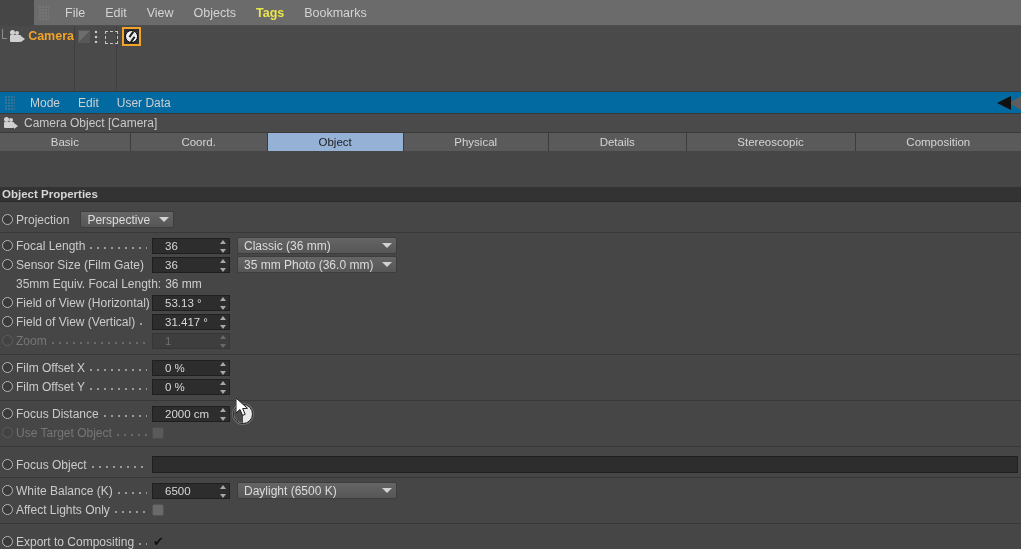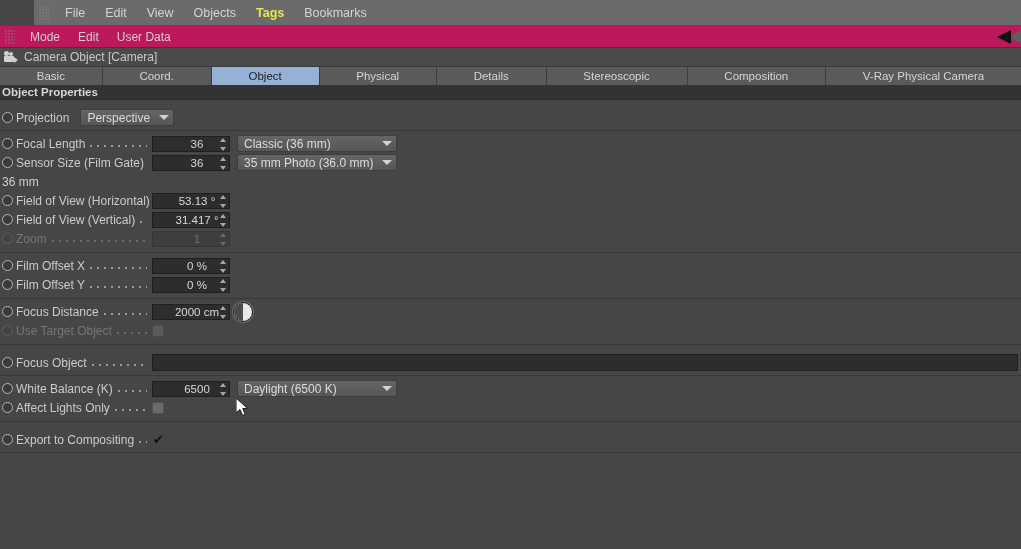--- a/index.html
+++ b/index.html
@@ -76,21 +76,21 @@
   }
   .shutter { width:13px;height:13px;border-radius:50%;
     background:radial-gradient(circle at 35% 35%, #f2f2f2 0 38%, #d8d8d8 40%, #ffffff 70%);
     position:relative; overflow:hidden; border:1px solid #101010;}
   .shutter:before,.shutter:after{content:"";position:absolute;background:#1c1c1c;}
   .shutter:before{left:5px;top:-2px;width:2px;height:9px;transform:rotate(35deg);}
   .shutter:after{left:5px;top:5px;width:2px;height:9px;transform:rotate(35deg);}
 
   
   .am-menubar {
-    height:22px; background:#be185d; display:flex; align-items:center;
+    height:22px; background:#0369a1; display:flex; align-items:center;
     padding-left:5px; border-bottom:1px solid #3a3a3a; position:relative;
   }
   .am-menubar .grip{ margin-right:6px; }
   .am-menu-item { padding:2px 9px; font-size:12px; color:#cfcfcf; cursor:default;}
   .arrow-left {
     position:absolute; right:10px; top:4px; width:0;height:0;
     border-top:7px solid transparent; border-bottom:7px solid transparent;
     border-right:14px solid #111;
   }
   .arrow-ghost{
@@ -119,20 +119,21 @@
   }
   .tab:last-child { border-right:none; }
   .tab.active { background:#95b2d6; color:#1c1c1c; }
 
   
   .props { position:relative; background:#464646; height:384px; }
   .sec-header {
     height:15px; background:#333333; color:#d6d6d6; font-size:11.5px;
     font-weight:bold; padding-left:2px; line-height:15px;
     border-bottom:1px solid #2b2b2b;
+    margin-top:36px;
   }
   .group { border-bottom:1px solid #383838; padding:3px 0 4px 0; }
   .group.tight { padding:8px 0 3px 0; }
 
   .row { display:flex; align-items:center; height:19px; padding-left:2px; }
   .bullet {
     flex:0 0 11px; width:11px;height:11px; border-radius:50%;
     border:1.5px solid #b6b6b6; background:#3a3a3a; margin-right:3px;
   }
   .bullet.dim { border-color:#5e5e5e; background:#434343; }
@@ -145,21 +146,21 @@
     background-image:radial-gradient(circle at 2px 8px, #9a9a9a 1px, transparent 1.2px);
     background-size:7px 12px; margin-right:5px;
   }
   .leader.dim { background-image:radial-gradient(circle at 2px 8px, #6a6a6a 1px, transparent 1.2px); }
   .labelbox { display:flex; align-items:center; width:150px; flex:0 0 150px; }
 
   .numfield {
     width:78px; flex:0 0 78px; height:16px; background:#2d2d2d;
     border:1px solid #1f1f1f; border-top-color:#202020;
     display:flex; align-items:center; position:relative;
-    color:#d8d8d8; font-size:11.5px; padding-left:12px;justify-content:center;
+    color:#d8d8d8; font-size:11.5px; padding-left:12px;
   }
   .numfield.dim { color:#6f6f6f; background:#3e3e3e; border-color:#363636;}
   .spin {
     position:absolute; right:2px; top:1px; width:8px; height:13px;
     display:flex; flex-direction:column; justify-content:space-between;
     align-items:center;
   }
   .spin i { display:block; width:0;height:0; }
   .spin i.up { border-left:3px solid transparent;border-right:3px solid transparent;
     border-bottom:4px solid #a8a8a8; }
@@ -226,20 +227,48 @@
   <div class="menubar">
     <div class="grip"></div>
     <div class="menu-item">File</div>
     <div class="menu-item">Edit</div>
     <div class="menu-item">View</div>
     <div class="menu-item">Objects</div>
     <div class="menu-item active">Tags</div>
     <div class="menu-item">Bookmarks</div>
   </div>
 
+  <div class="objman">
+    <div class="om-namecell">
+      <div class="om-nameline">
+        <div class="tree-el"></div>
+        <div class="cam-icon">
+          <div class="cam-r1"></div>
+            <div class="cam-r2"></div>
+          <div class="cam-body"></div>
+            <div class="cam-lens"></div>
+        </div>
+        <div class="om-name">Camera</div>
+      </div>
+    </div>
+    <div class="om-col2">
+      <div class="om-icons">
+        <div class="ic-mat"></div>
+        <div class="ic-dots"></div>
+        <div class="ic-move"></div>
+      </div>
+    </div>
+    <div class="om-col3">
+      <div class="om-icons">
+        <div class="tag-sel">
+          <div class="shutter"></div>
+        </div>
+      </div>
+    </div>
+  </div>
 
   <div class="am-menubar">
     <div class="grip"></div>
     <div class="am-menu-item">Mode</div>
     <div class="am-menu-item">Edit</div>
     <div class="am-menu-item">User Data</div>
     <div class="arrow-ghost"></div>
     <div class="arrow-left"></div>
   </div>
 
@@ -254,21 +283,20 @@
   </div>
 
   <div class="tabs">
     <div class="tab">Basic</div>
     <div class="tab">Coord.</div>
     <div class="tab active">Object</div>
     <div class="tab">Physical</div>
     <div class="tab">Details</div>
     <div class="tab">Stereoscopic</div>
     <div class="tab">Composition</div>
-    <div class="tab">V-Ray Physical Camera</div>
   </div>
 
   <div class="props">
 
     <div class="sec-header">Object Properties</div>
 
     <div class="group tight">
       <div class="row">
         <div class="bullet"></div>
         <div class="label">Projection</div>
@@ -311,20 +339,23 @@
               <i class="dn"></i>
             </span>
         </div>
         <div class="dropdown dd-sensor">
           <span class="cap">35 mm Photo (36.0 mm)</span>
           <span class="caret"></span>
         </div>
       </div>
 
       <div class="row">
+        <div class="labelbox" style="width:auto;flex:0 0 auto;padding-left:14px;">
+          <div class="label">35mm Equiv. Focal Length:</div>
+        </div>
         <div class="plain-value">36 mm</div>
       </div>
 
       <div class="row">
         <div class="labelbox">
           <div class="bullet"></div>
           <div class="label">Field of View (Horizontal)</div>
         </div>
         <div class="numfield">
           <span>53.13 °</span>

